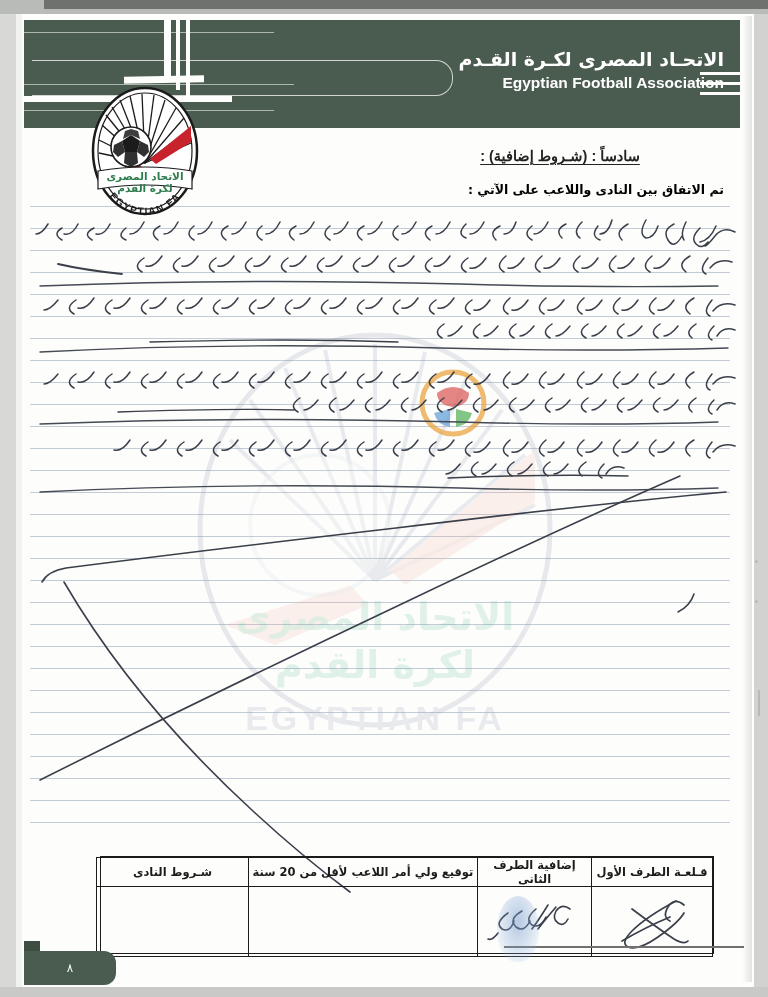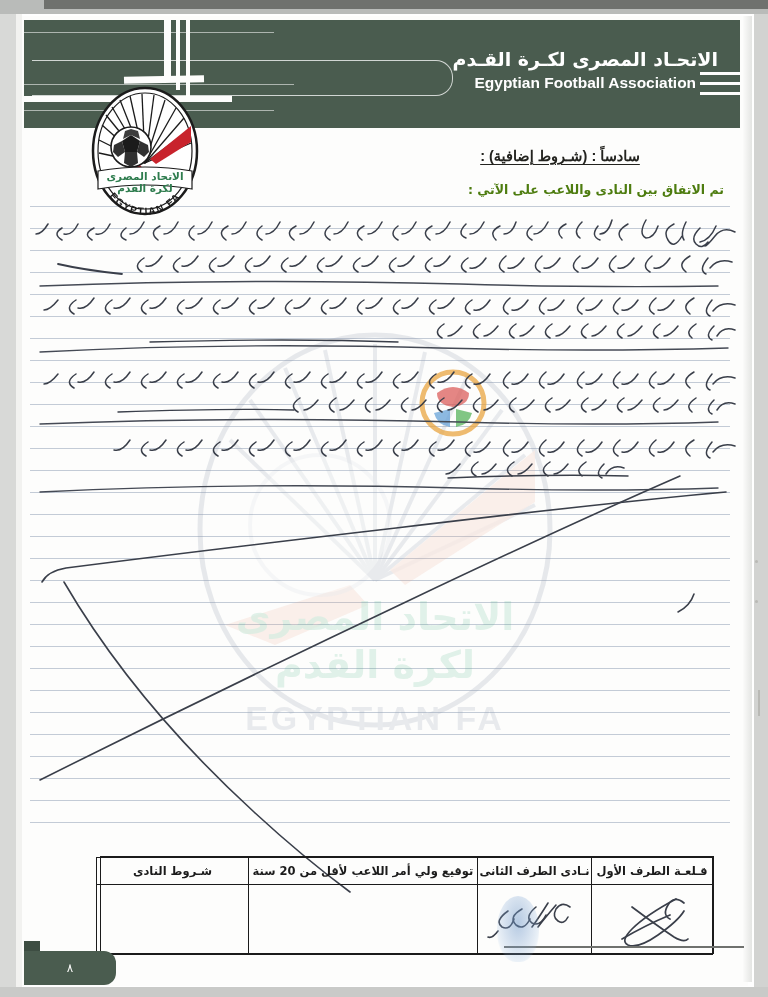--- a/index.html
+++ b/index.html
@@ -37,21 +37,21 @@
   }
   .hdr-hline{position:absolute;background:rgba(255,255,255,.55);height:1px;}
   .hdr-wbar{position:absolute;background:#fdfdfc;}
   .hdr-vstripe{position:absolute;background:#fdfdfc;}
   .hdr-pill{
     position:absolute;left:8px;top:40px;width:420px;height:34px;
     border:1px solid rgba(255,255,255,.75);
     border-radius:0 17px 17px 0;border-left:none;
   }
   .hdr-title-wrap{
-    position:absolute;right:22px;top:28px;text-align:center;color:#ffffff;
+    position:absolute;right:16px;top:28px;text-align:right;color:#ffffff;
   }
   .hdr-title-ar{
     font-size:19px;font-weight:bold;letter-spacing:1px;
     line-height:1.25;white-space:nowrap;
     font-family:"DejaVu Sans",sans-serif;
   }
   .hdr-title-en{
     font-size:15.5px;font-weight:bold;line-height:1.3;
     direction:ltr;white-space:nowrap;margin-top:1px;
     font-family:"Liberation Sans",sans-serif;
@@ -68,21 +68,21 @@
   
   .doc-heading{
     position:absolute;right:48px;top:148px;width:320px;text-align:center;
     font-family:Liberation Sans, sans-serif;font-size:14.5px;font-weight:bold;
     color:#23231f;
   }
   .doc-heading u{text-decoration:underline;text-underline-offset:3px;}
   .doc-sub{
     position:absolute;right:44px;top:182px;width:330px;text-align:right;
     font-family:"DejaVu Sans",sans-serif;font-size:12.5px;font-weight:bold;
-    color:#4d7c0f;
+    color:#000000;
   }
 
   
   .rules{position:absolute;left:30px;top:206px;width:700px;height:640px;}
   .rules i{position:absolute;left:0;width:700px;height:1px;background:#c3cbd6;}
 
   
   .wm-logo{
     position:absolute;left:190px;top:330px;width:370px;height:430px;
     opacity:.20;z-index:1;pointer-events:none;
@@ -322,21 +322,21 @@
       <path d="M40 780 q180 -90 370 -180 q160 -76 270 -124"></path>
       <path d="M678 612 q12 -6 16 -18"></path>
     </g>
   </svg>
 
   <div class="sigtable">
     <table>
       <tbody>
           <tr class="head">
         <td class="col-a">قـلعـة الطرف الأول</td>
-        <td class="col-b">نـادى الطرف الثانى</td>
+        <td class="col-b">إضافية الطرف الثانى</td>
         <td class="col-c">توقيع ولي أمر اللاعب لأقل من 20 سنة</td>
         <td class="col-d">شـروط النادى</td>
       </tr>
       <tr class="body">
         <td class="col-a">
           <svg viewBox="0 0 120 66" width="120" height="66">
             <g fill="none" stroke="#3a3f4a" stroke-width="1.7" stroke-linecap="round">
               <path d="M92 18 q-10 -8 -16 2 q-6 10 2 14"></path>
               <path d="M84 14 q-30 16 -44 30 q-12 12 -4 16 q10 4 30 -10 q20 -14 26 -24"></path>
               <path d="M40 22 q24 18 42 30 q10 6 14 2"></path>

